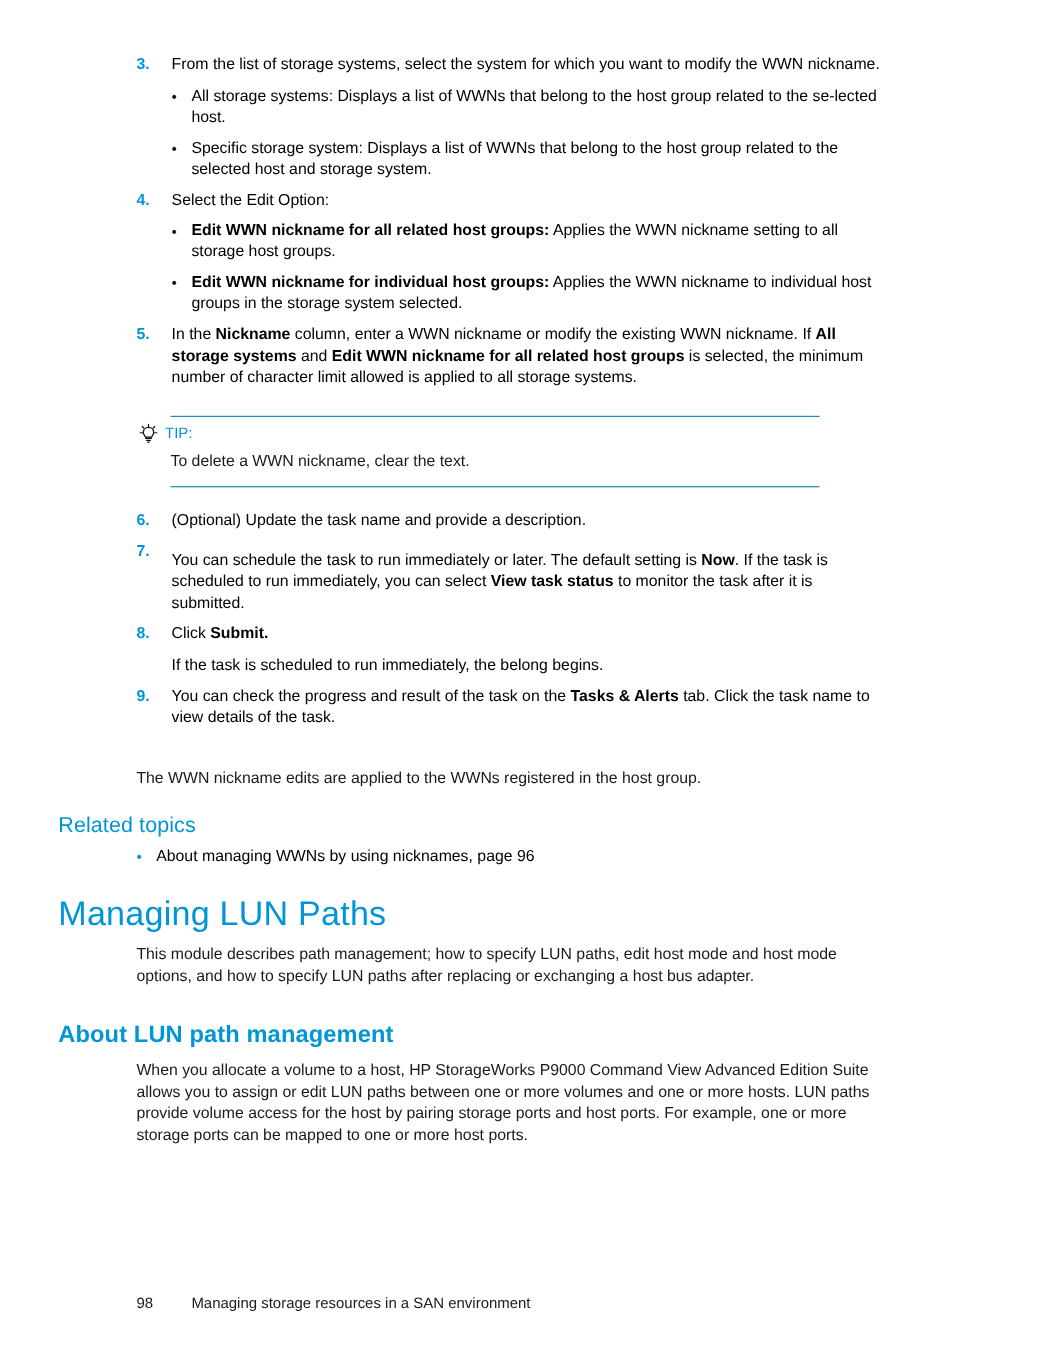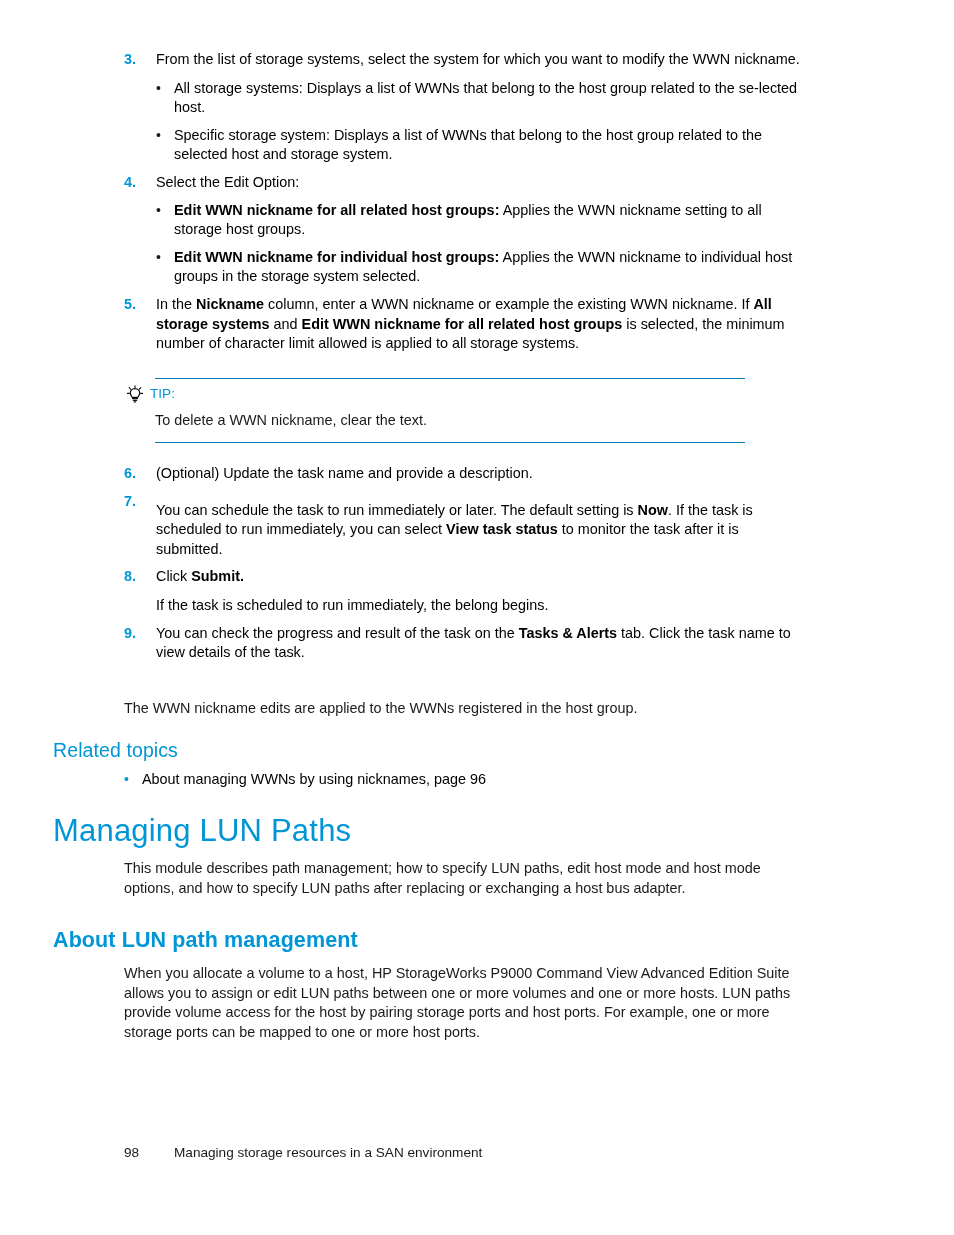--- a/index.html
+++ b/index.html
@@ -227,21 +227,21 @@
     top: 1145px;
     display: flex;
     align-items: baseline;
     font-size: 13.6px;
     color: #1a1a1a;
   }
   .footer-page {
     width: 50px;
     flex: 0 0 50px;
   }
-  .footer-title { flex: 0 0 auto; }
+  .footer-title { flex: 0 0 auto; margin-top: 32px; }
 </style>
 </head>
 <body>
 
 <div class="page">
 
   <div class="steps">
 
     <div class="step">
       <div class="step-num">3.</div>
@@ -273,21 +273,21 @@
             <span class="bullet-dot">•</span>
             <span class="bullet-text"><b>Edit WWN nickname for individual host groups:</b><span> Applies the WWN nickname to individual host groups in the storage system selected.</span></span>
           </li>
         </ul>
       </div>
     </div>
 
     <div class="step">
       <div class="step-num">5.</div>
       <div class="step-body">
-        <div class="step-para"><span>In the </span><b>Nickname</b><span> column, enter a WWN nickname or example the existing WWN nickname. If </span><b>All storage systems</b><span> and </span><b>Edit WWN nickname for all related host groups</b><span> is selected, the minimum number of character limit allowed is applied to all storage systems.</span></div>
+        <div class="step-para"><span>In the </span><b>Nickname</b><span> column, enter a WWN nickname or modify the existing WWN nickname. If </span><b>All storage systems</b><span> and </span><b>Edit WWN nickname for all related host groups</b><span> is selected, the minimum number of character limit allowed is applied to all storage systems.</span></div>
       </div>
     </div>
 
   </div>
 
   <div class="tip-block">
     <div class="tip-rule"></div>
     <div class="tip-head">
       <span class="tip-icon">
         <svg width="22" height="18" viewBox="0 0 22 18" xmlns="http://www.w3.org/2000/svg">

